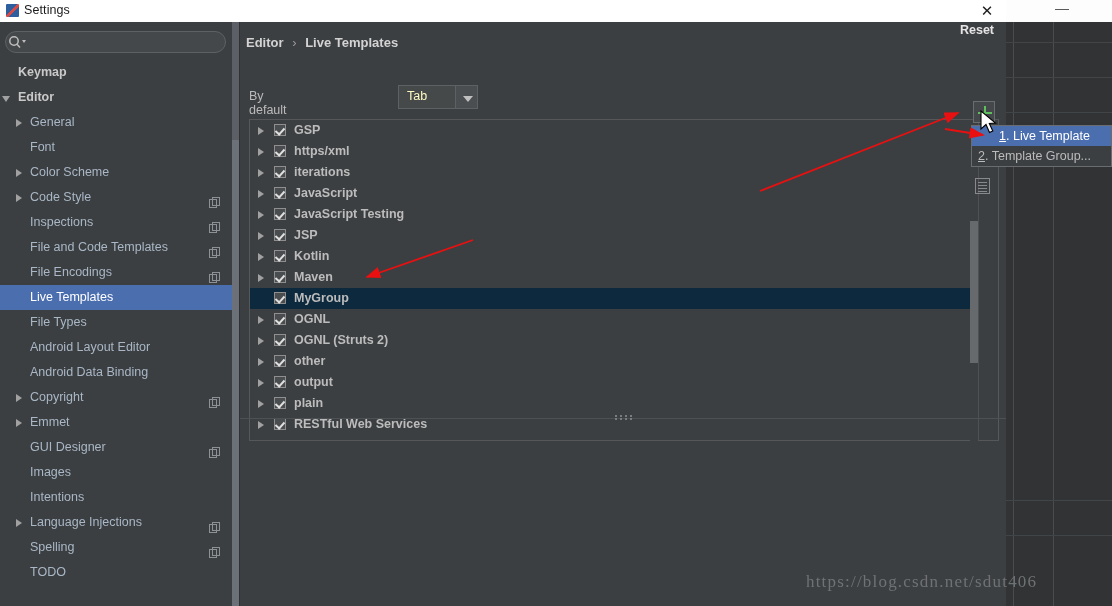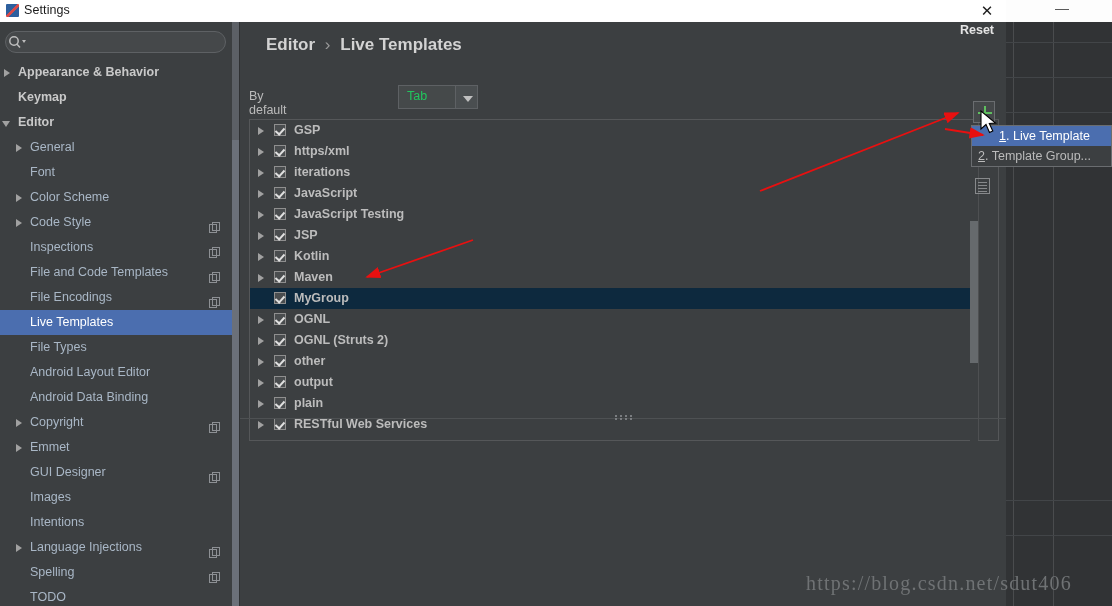--- a/index.html
+++ b/index.html
@@ -119,35 +119,35 @@
   .sidebar-divider {
     position: absolute; left: 239px; top: 22px; width: 1px; height: 584px; background: #2f3133;
   }
 
   
   .content {
     position: absolute; left: 240px; top: 22px; width: 766px; height: 584px;
     background: #3c3f41;
   }
   .crumb {
-    position: absolute; left: 26px; top: 13px;
-    font-size: 17px; font-weight: bold; color: #d3d3d3;
+    position: absolute; left: 6px; top: 13px;
+    font-size: 13px; font-weight: bold; color: #d3d3d3;
   }
   .crumb .sep { color: #9a9a9a; font-weight: normal; padding: 0 5px; }
   .reset-link {
     position: absolute; right: 12px; top: 1px;
     color: #e5e5e5; font-size: 12.5px; font-weight: bold; cursor: pointer;
   }
   .expand-row { position: absolute; left: 9px; top: 63px; height: 24px; }
   .expand-label { position: absolute; left: 0; top: 4px; font-size: 12.5px; color: #bbbbbb; }
   .combo {
     position: absolute; left: 149px; top: 0; width: 80px; height: 24px;
     background: #45494a; border: 1px solid #5e6164;
   }
-  .combo-val { position: absolute; left: 8px; top: 3px; font-size: 12.5px; color: #22c55e; }
+  .combo-val { position: absolute; left: 8px; top: 3px; font-size: 12.5px; color: #fef9c3; }
   .combo-btn {
     position: absolute; right: 0; top: 0; width: 22px; height: 22px;
     border-left: 1px solid #5e6164; background: #4a4e50;
   }
   .combo-arrow {
     position: absolute; left: 7px; top: 10px; width: 0; height: 0;
     border-left: 5px solid transparent; border-right: 5px solid transparent;
     border-top: 6px solid #c0c0c0;
   }
 
@@ -231,21 +231,21 @@
 
   
   .cursor { position: absolute; left: 980px; top: 110px; z-index: 60; }
 
   
   .anno { position: absolute; left: 0; top: 0; width: 1112px; height: 606px; z-index: 50; pointer-events: none; }
 
   
   .watermark {
     position: absolute; left: 806px; top: 572px;
-    font-family: "Liberation Serif", serif; font-size: 20px;
+    font-family: "Liberation Serif", serif; font-size: 17px;
     color: #6f7274; letter-spacing: 1.2px; white-space: nowrap; z-index: 45;
   }
 </style>
 </head>
 <body>
 
 <div id="root">
 
   <div class="bg-window">
     <div class="bg-titlebar">
@@ -274,26 +274,20 @@
         <div class="search-box"></div>
         <svg class="search-ico" viewBox="0 0 20 14">
           <circle cx="7" cy="6" r="4.2" fill="none" stroke="#bdbdbd" stroke-width="1.5"></circle>
           <line x1="10" y1="9.3" x2="13" y2="12.5" stroke="#bdbdbd" stroke-width="1.5"></line>
           <polygon points="15,5 19,5 17,8" fill="#bdbdbd"></polygon>
         </svg>
         <input class="search-input" type="text" placeholder="" style="">
       </div>
       <div class="tree" id="sidebar-tree">
           <div class="tree-row lvl0">
-            <span class="tw">
-              <span class="tw-tri"></span>
-            </span>
-            <span class="lbl">Appearance &amp; Behavior</span>
-          </div>
-          <div class="tree-row lvl0">
             <span class="tw"></span>
             <span class="lbl">Keymap</span>
           </div>
           <div class="tree-row lvl0">
             <span class="tw">
               <span class="tw-tri open"></span>
             </span>
             <span class="lbl">Editor</span>
           </div>
           <div class="tree-row lvl1">

